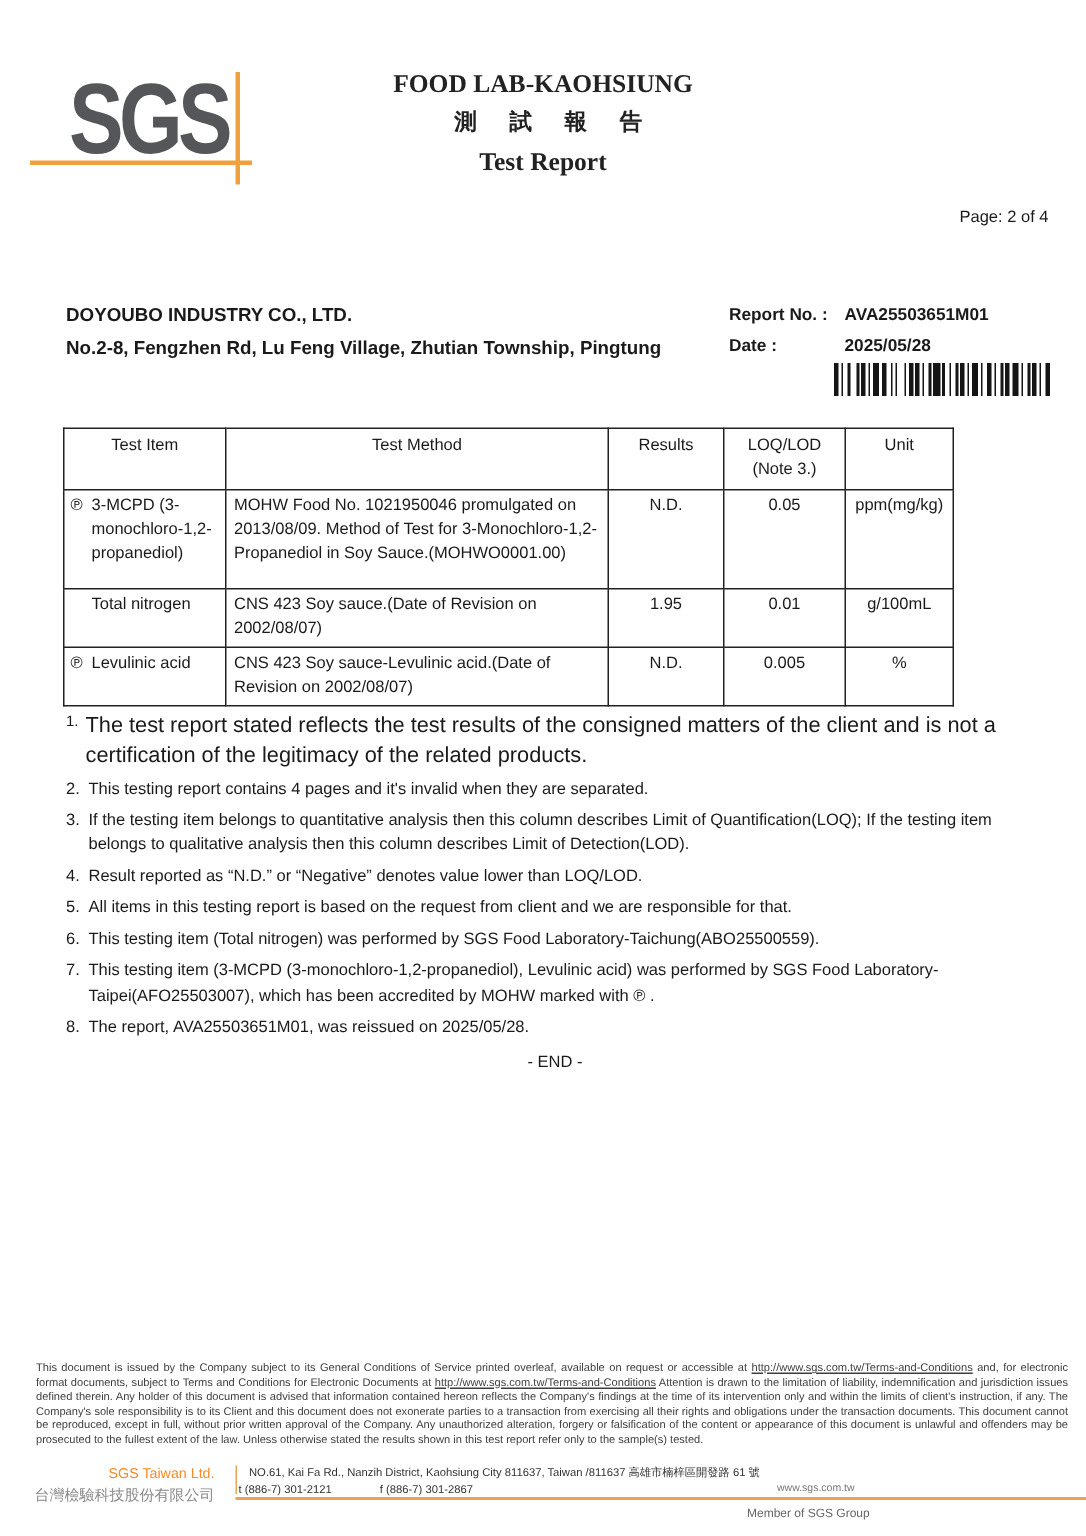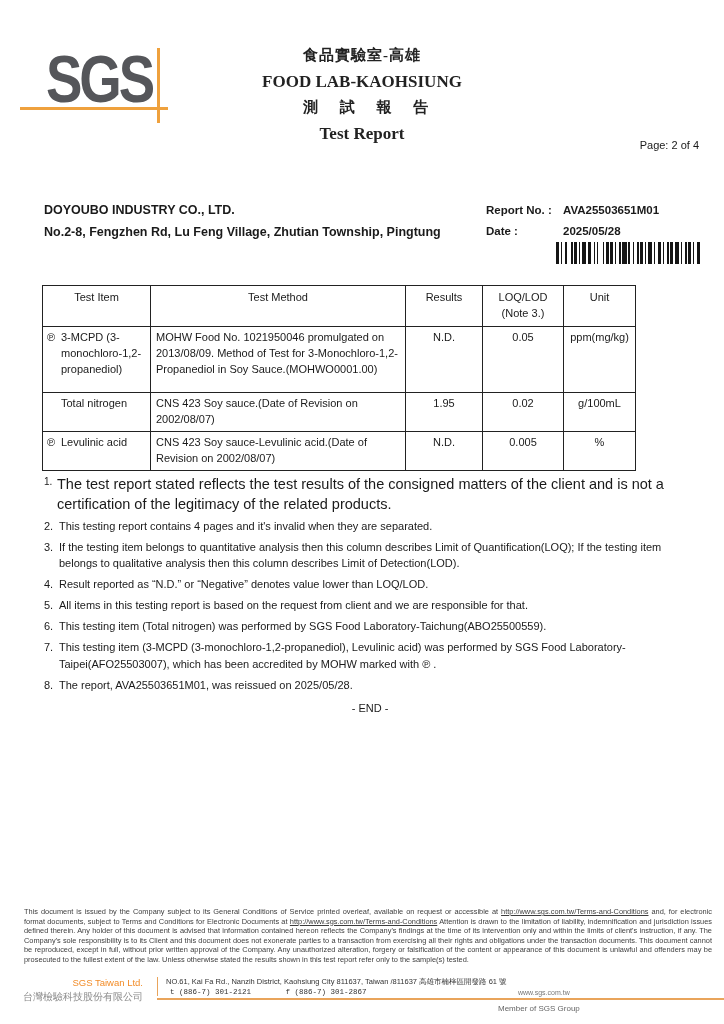--- a/index.html
+++ b/index.html
@@ -59,39 +59,38 @@
          color:#3d3d3d;text-align:justify;}
   .legal-link{text-decoration:underline;}
 
   
   .f-company-en{position:absolute;left:20px;top:977px;width:123px;text-align:right;
                 font-size:9.5px;font-weight:400;color:#F28C28;}
   .f-company-zh{position:absolute;left:18px;top:990px;width:125px;text-align:right;
                 font-family:"Liberation Serif","DejaVu Serif",serif;font-size:10px;color:#8a8a8a;}
   .f-vline{position:absolute;left:157px;top:977px;width:1.3px;height:19px;background:#E9A45B;}
   .f-address{position:absolute;left:166px;top:977px;width:545px;font-size:7.5px;color:#333;}
-  .f-phones{position:absolute;left:170px;top:988px;font-size:7.5px;color:#333;font-family:Liberation Mono, monospace;}
+  .f-phones{position:absolute;left:159px;top:988px;font-size:7.5px;color:#333;}
   .f-phones span{margin-right:30px;}
   .f-web{position:absolute;left:518px;top:989px;font-size:7px;color:#777;}
   .f-hline{position:absolute;left:157px;top:998px;width:567px;height:1.5px;background:#E9A45B;}
   .f-member{position:absolute;left:498px;top:1004px;font-size:8px;color:#666;}
 </style>
 </head>
 <body>
 
 <div class="page">
 
   <div class="logo-wrap">
     <div class="logo-hline"></div>
     <div class="logo-vline"></div>
     <span class="logo-text">SGS</span>
   </div>
 
   <div class="titles">
-    <div class="t-zh">食品實驗室-高雄</div>
     <div class="t-en">FOOD LAB-KAOHSIUNG</div>
     <div class="s-zh">測 試 報 告</div>
     <div class="s-en">Test Report</div>
   </div>
 
   <div class="page-num">Page: 2 of 4</div>
 
   <div class="client-left">
     <div>DOYOUBO INDUSTRY CO., LTD.</div>
     <div>No.2-8, Fengzhen Rd, Lu Feng Village, Zhutian Township, Pingtung</div>
@@ -209,21 +208,21 @@
         </tr>
         <tr class="r2">
           <td class="c-item">
             <div class="cellflex">
               <span class="p-mark"></span>
               <span class="item-text">Total nitrogen</span>
             </div>
           </td>
           <td class="c-method">CNS 423 Soy sauce.(Date of Revision on 2002/08/07)</td>
           <td class="c-center">1.95</td>
-          <td class="c-center">0.02</td>
+          <td class="c-center">0.01</td>
           <td class="c-center">g/100mL</td>
         </tr>
         <tr class="r3">
           <td class="c-item">
             <div class="cellflex">
               <span class="p-mark">℗</span>
               <span class="item-text">Levulinic acid</span>
             </div>
           </td>
           <td class="c-method">CNS 423 Soy sauce-Levulinic acid.(Date of Revision on 2002/08/07)</td>

